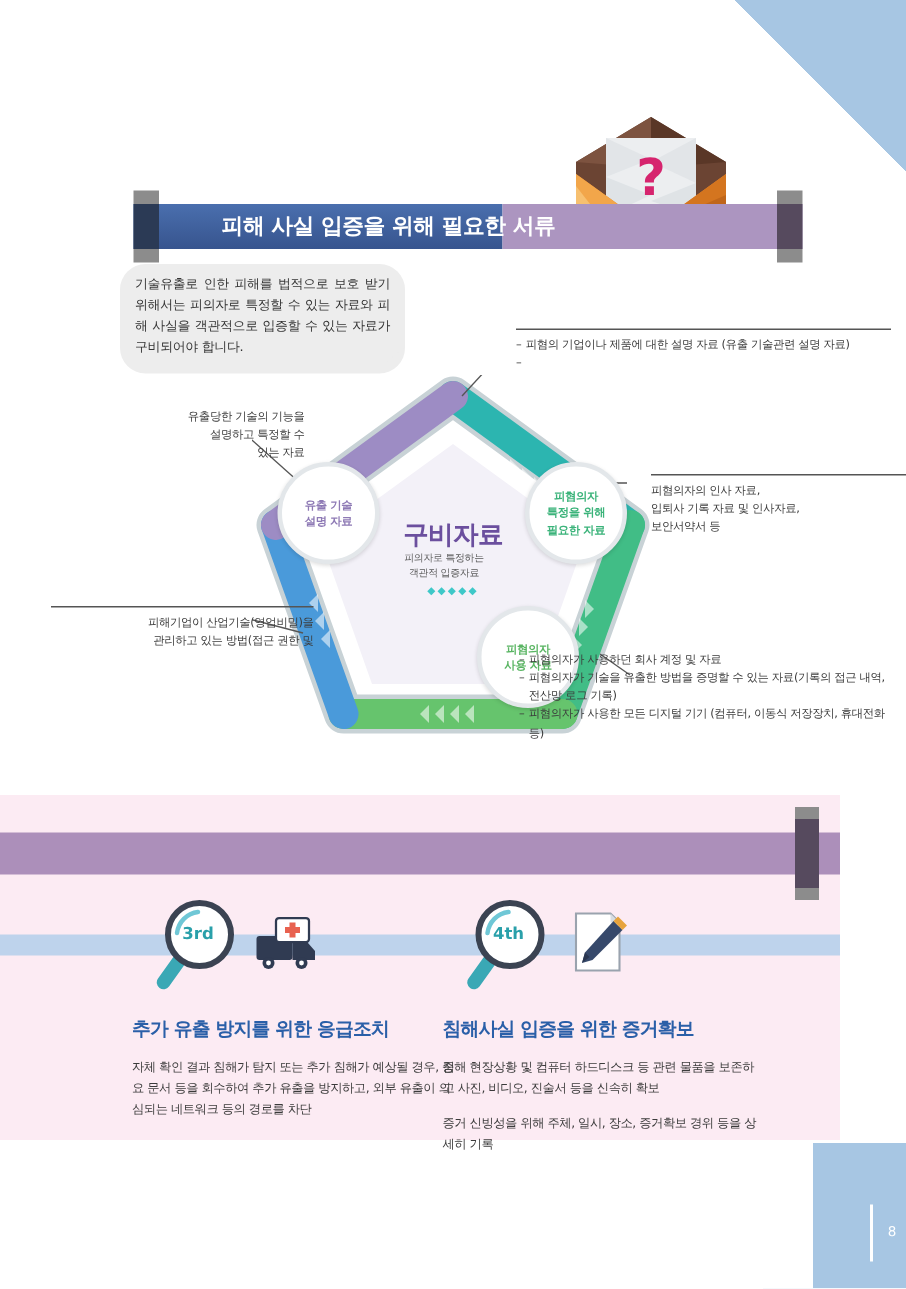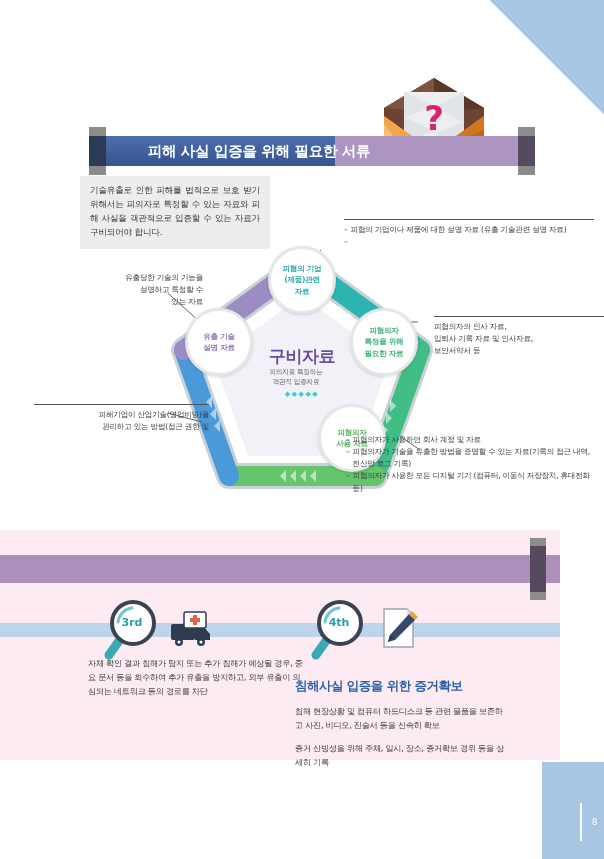--- a/index.html
+++ b/index.html
@@ -68,21 +68,21 @@
     color: #ffffff; font-size: 14.5px; font-weight: bold; letter-spacing: -0.3px;
     white-space: nowrap;
   }
 
   
   .envelope { position: absolute; left: 378px; top: 78px; width: 112px; height: 82px; }
 
   
   .bubble {
     position: absolute; left: 80px; top: 176px; width: 190px;
-    background: #ededed; border-radius: 1px;
+    background: #ededed; border-radius: 17px;
     padding: 8px 10px 9px 10px;
   }
   .bubble p {
     font-size: 8.6px; line-height: 1.62; color: #333333;
     text-align: justify; letter-spacing: -0.2px;
   }
   .bubble-tail {
     position: absolute; left: 258px; top: 232px;
     width: 0; height: 0;
     border-top: 9px solid #ededed;
@@ -273,27 +273,20 @@
       </g>
     </svg>
 
     <div class="center-title">구비자료</div>
     <div class="center-sub">
       <span>피의자로 특정하는</span><br>
       <span>객관적 입증자료</span>
     </div>
     <div class="center-dots">◆◆◆◆◆</div>
 
-    <div class="node n-top">
-      <span class="c-teal">
-        <i style="font-style:normal">피혐의 기업</i><br>
-        <i style="font-style:normal">(제품)관련</i><br>
-        <i style="font-style:normal">자료</i>
-      </span>
-    </div>
     <div class="node n-right">
       <span class="c-green">
         <i style="font-style:normal">피혐의자</i><br>
         <i style="font-style:normal">특정을 위해</i><br>
         <i style="font-style:normal">필요한 자료</i>
       </span>
     </div>
     <div class="node n-bright">
       <span class="c-grn2">
         <i style="font-style:normal">피혐의자</i><br>
@@ -378,20 +371,21 @@
             <rect x="16" y="6" width="22" height="16" rx="2" fill="#ffffff" stroke="#303b52" stroke-width="1.5"></rect>
             <rect x="25" y="9" width="4" height="10" fill="#e8614f"></rect>
             <rect x="22" y="12" width="10" height="4" fill="#e8614f"></rect>
             <circle cx="11" cy="36" r="4" fill="#303b52"></circle>
             <circle cx="11" cy="36" r="1.6" fill="#ffffff"></circle>
             <circle cx="33" cy="36" r="4" fill="#303b52"></circle>
             <circle cx="33" cy="36" r="1.6" fill="#ffffff"></circle>
           </svg>
         </div>
       </div>
+      <h3>추가 유출 방지를 위한 응급조치</h3>
       <p>자체 확인 결과 침해가 탐지 또는 추가 침해가 예상될 경우, 중요 문서 등을 회수하여 추가 유출을 방지하고, 외부 유출이 의심되는 네트워크 등의 경로를 차단</p>
     </div>
 
     <div class="col col-2">
       <div class="icon-row">
         <div class="magnifier">
           <svg viewBox="0 0 60 62" width="60" height="62">
             <line x1="17" y1="43" x2="7" y2="57" stroke="#3aa8b5" stroke-width="9" stroke-linecap="round"></line>
             <circle cx="31" cy="25" r="21" fill="#ffffff" stroke="#3b4352" stroke-width="4"></circle>
             <path d="M16,24 A16,16 0 0 1 30,10" fill="none" stroke="#6fc7d6" stroke-width="3" stroke-linecap="round"></path>

